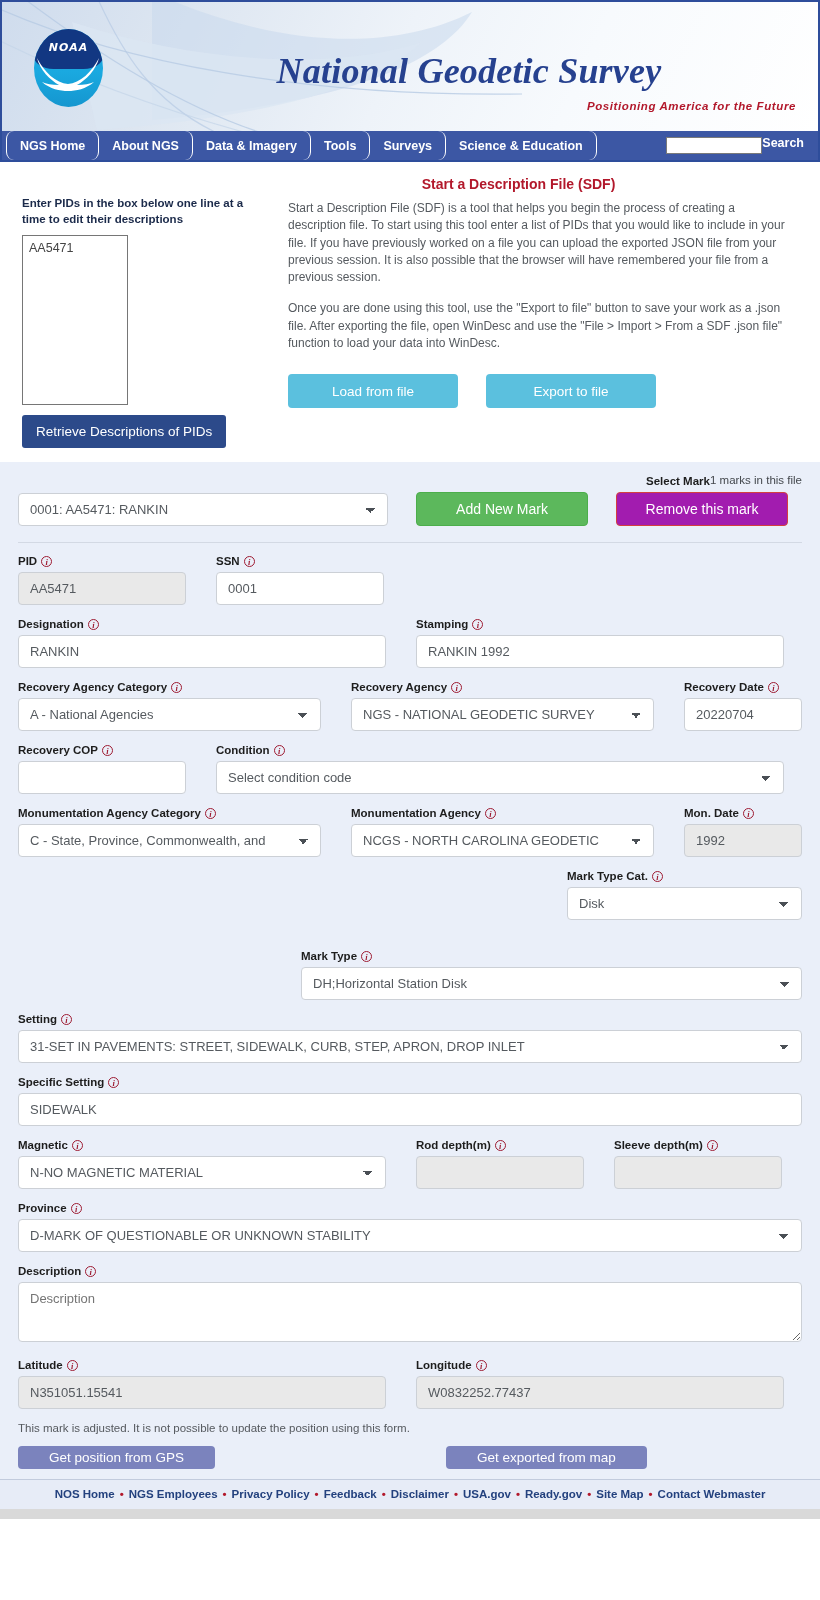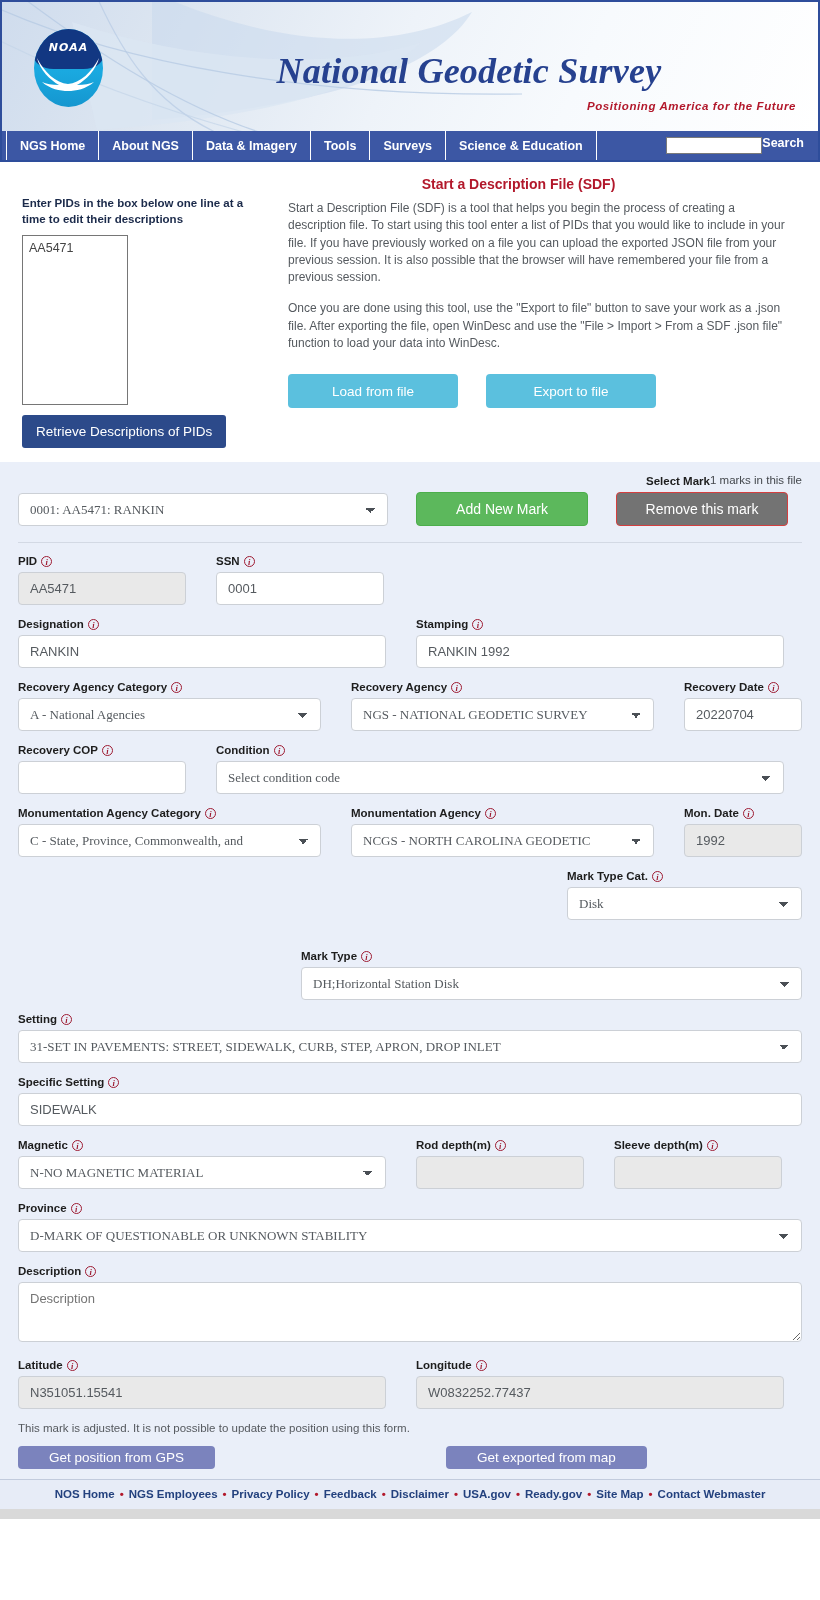--- a/index.html
+++ b/index.html
@@ -63,20 +63,21 @@
     display:flex; align-items:stretch; height:31px;
     background:#3c57a4;
     border-left:2px solid #2e4d9b; border-right:2px solid #2e4d9b;
     border-bottom:2px solid #2e4d9b;
   }
   .nav-item {
     display:flex; align-items:center; padding:0 13px;
     color:#ffffff; font-size:12.5px; font-weight:bold;
     border-right:1px solid #ffffff;
     white-space:nowrap;
+    border-radius:8px;
   }
   .nav-item:first-child { border-left:1px solid #ffffff; margin-left:4px; }
   .nav-spacer { flex:1; }
   .nav-search { display:flex; align-items:center; padding-right:14px; gap:0; }
   .nav-search input {
     width:96px; height:17px; border:1px solid #7a7a7a; background:#fff;
     font-size:11px; padding:0 3px; font-family:"Liberation Sans", sans-serif;
   }
   .nav-search .lbl { color:#fff; font-size:12.5px; font-weight:bold; }
 
@@ -146,27 +147,26 @@
   .ctrl.ro { background:#e9e9e9; }
   select.ctrl {
     -webkit-appearance:none; appearance:none;
     background-image:
       linear-gradient(45deg, transparent 50%, #4a4f55 50%),
       linear-gradient(135deg, #4a4f55 50%, transparent 50%);
     background-position: calc(100% - 17px) 14px, calc(100% - 12px) 14px;
     background-size:5px 5px, 5px 5px;
     background-repeat:no-repeat;
     padding-right:46px;
-    font-family:Liberation Serif, serif;
   }
   .sel-wrap { position:relative; width:100%; }
   .mark-head { display:flex; align-items:flex-end; justify-content:flex-end; }
   .marks-count { font-size:11.5px; color:#44484d; margin-bottom:6px; }
   .btn-green { background:#5cb85c; border:1px solid #4cae4c; border-radius:4px; width:172px; height:34px; font-size:14px; }
-  .btn-red   { background:#737373; border:1px solid #d43f3f; border-radius:4px; width:172px; height:34px; font-size:14px; }
+  .btn-red   { background:#a21caf; border:1px solid #d43f3f; border-radius:4px; width:172px; height:34px; font-size:14px; }
   .divider { height:1px; background:#d3d9e4; margin:16px 0 12px 0; }
   .fgroup { margin-bottom:13px; }
   textarea.ctrl {
     height:60px; padding:8px 11px; resize:vertical; line-height:1.3;
   }
   .note { font-size:11.5px; color:#55595e; margin:6px 0 12px 0; }
   .btn-slate {
     background:#7b83bd; border-radius:4px; color:#fff; font-size:13.5px;
     height:23px; padding:0 31px;
   }

